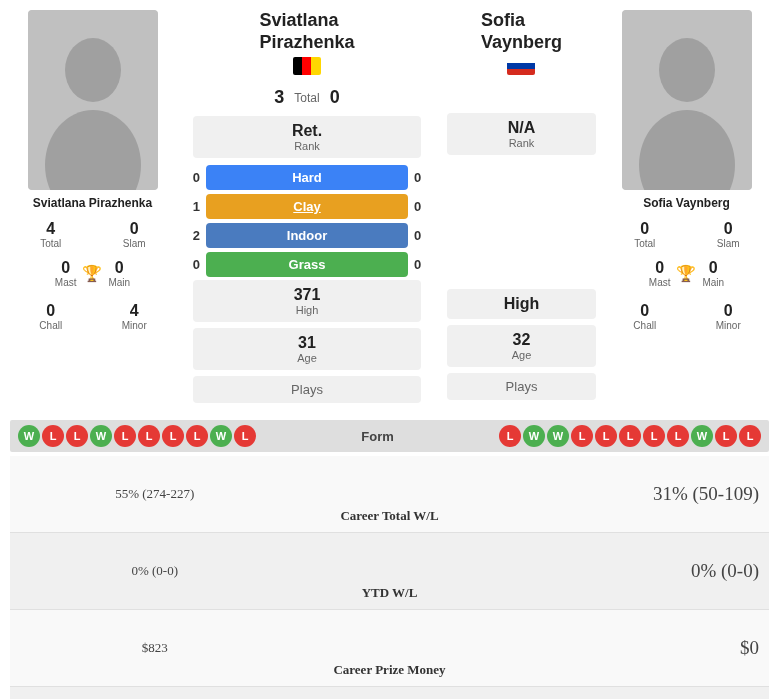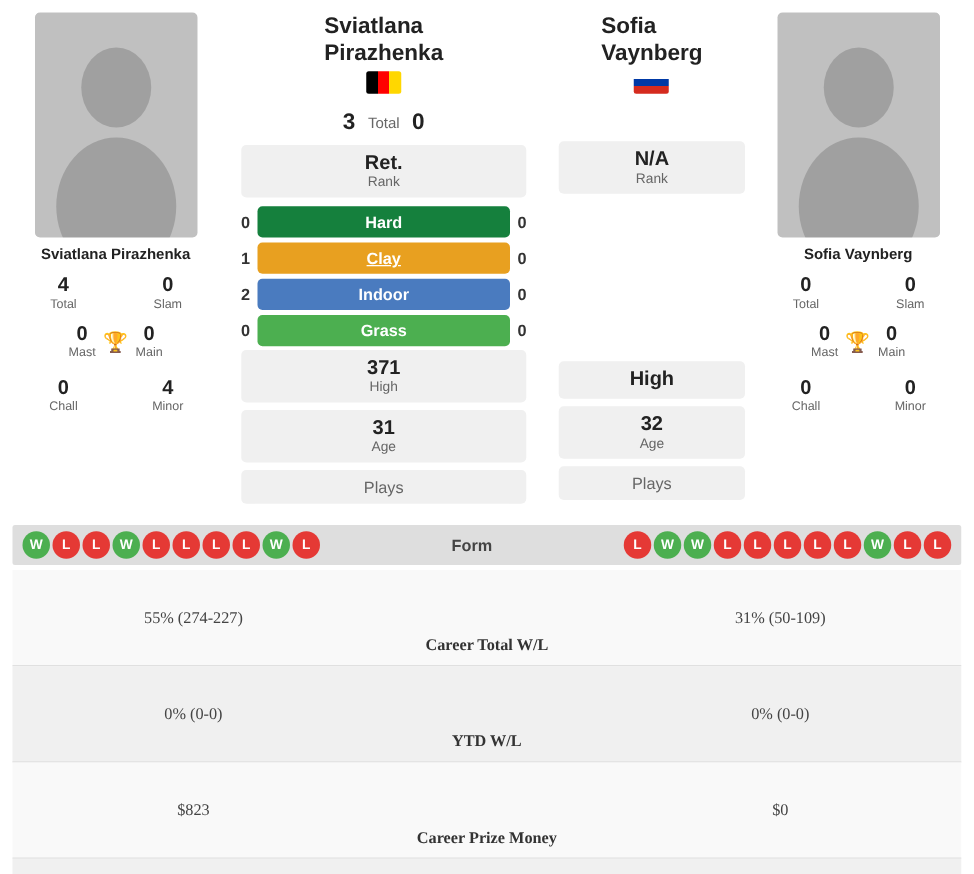--- a/index.html
+++ b/index.html
@@ -20,38 +20,38 @@
 
     .player-name-center { font-size: 18px; font-weight: bold; line-height: 1.2; color: #222; }
 
     .totals-row { display: flex; align-items: center; justify-content: center; gap: 10px; margin: 5px 0; font-size: 15px; }
     .totals-num { font-weight: bold; color: #222; font-size: 18px; }
     .totals-label { color: #666; font-size: 12px; }
 
     
     .surfaces { display: flex; flex-direction: column; gap: 4px; width: 100%; align-items: center; margin-top: 4px; }
     .surface-btn { flex: 1; text-align: center; padding: 5px 0; border-radius: 4px; color: #fff; font-weight: bold; font-size: 13px; cursor: pointer; }
-    .surface-btn.hard { background: #15803d; }
+    .surface-btn.hard { background: #3b82f6; }
     .surface-btn.clay { background: #e8a020; text-decoration: underline; }
     .surface-btn.indoor { background: #4a7bbf; }
     .surface-btn.grass { background: #4caf50; }
     .rank-value { font-size: 16px; font-weight: bold; color: #222; }
     .rank-label { font-size: 11px; color: #666; }
     .plays-label { font-size: 13px; color: #666; }
     .badge { width: 22px; height: 22px; border-radius: 50%; display: flex; align-items: center; justify-content: center; font-size: 11px; font-weight: bold; color: #fff; }
     .badge.w { background: #4caf50; }
     .badge.l { background: #e53935; }
 
     
     .stats-rows { margin: 0 10px; font-family: Liberation Serif, serif; }
     .stats-row { display: flex; align-items: center; padding: 8px 10px; border-bottom: 1px solid #e0e0e0; background: #f9f9f9; }
     .stats-row:nth-child(even) { background: #f0f0f0; }
     .stats-left { flex: 1; text-align: center; color: #444; font-size: 13px; }
     .stats-center { width: 200px; text-align: center; font-size: 13px; font-weight: bold; color: #333; margin-top: 44px; }
-    .stats-right { flex: 1; text-align: center; color: #444; font-size: 13px; }
+    .stats-right { flex: 1; text-align: right; color: #444; font-size: 19px; }
 
     
     .center-inner { display: flex; flex-direction: column; align-items: center; width: 100%; padding: 0 5px; }
 
     .name-flag { display: flex; flex-direction: column; align-items: center; margin-bottom: 4px; }
 
     
     .player-section-wrapper { display: flex; padding: 10px; gap: 0; }
     
     .left-player { width: 165px; display: flex; flex-direction: column; align-items: center; }

